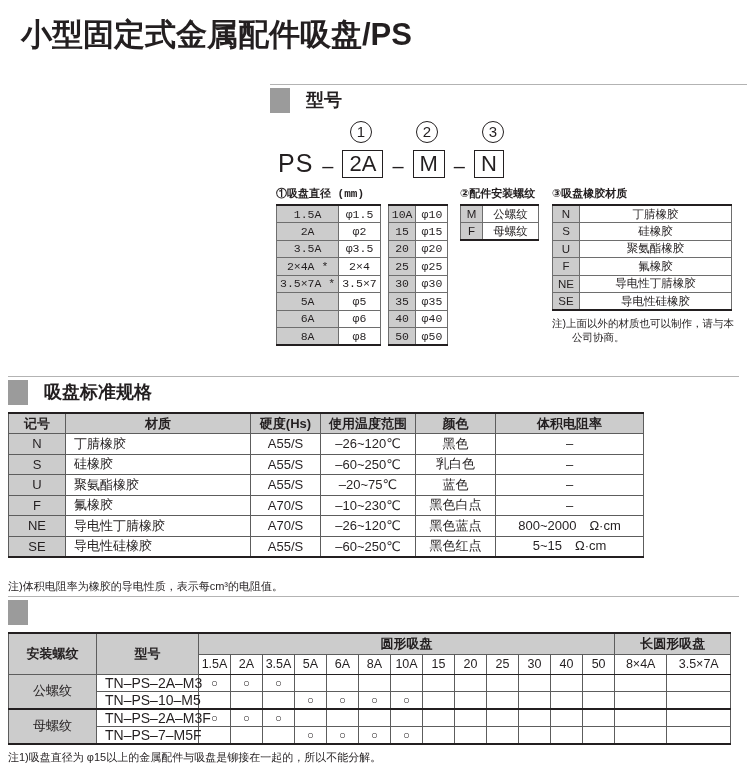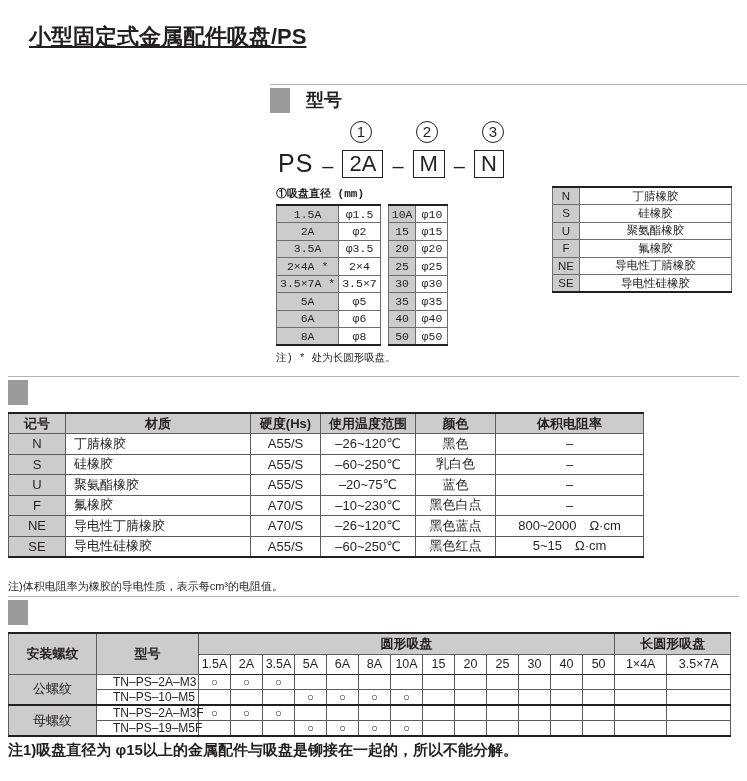--- a/index.html
+++ b/index.html
@@ -1,21 +1,21 @@
 <!DOCTYPE html>
 <html><head>
 <meta charset="utf-8">
 <style>
   * { box-sizing: border-box; }
   html,body { margin:0; padding:0; background:#fff; }
   body { font-family:"Liberation Sans","DejaVu Sans",sans-serif; color:#231f20; }
   .page { position:relative; width:747px; height:781px; background:#ffffff; overflow:hidden; }
 
   
-  .page-title { position:absolute; left:13px; top:6px; margin:16px; font-size:22px; font-weight:bold; letter-spacing:0;text-decoration:underline; }
+  .page-title { position:absolute; left:13px; top:6px; margin:8px; font-size:31px; font-weight:bold; letter-spacing:0; }
 
   
   .sec { position:absolute; }
   .sec-head { border-top:1px solid #b3b3b3; padding-top:3px; display:flex; align-items:center; }
   .sq { width:20px; height:25px; background:#9b9b9b; flex:0 0 auto; }
   .sec-title { font-size:18px; font-weight:bold; margin-left:16px; line-height:25px; }
 
   
   .sec-model { left:270px; top:84px; width:477px; height:290px; }
   .circles { position:relative; height:26px; margin-top:8px; }
@@ -60,25 +60,25 @@
 
   
   .sec-matrix { left:8px; top:596px; width:731px; }
   table.mx { border-collapse:collapse; margin-top:7px; width:722px; table-layout:fixed;
              border-top:2px solid #231f20; border-bottom:2.5px solid #231f20; }
   .mx th, .mx td { border:1px solid #5d5d5d; text-align:center; padding:0; }
   .mx th.shade, .mx td.shade { background:#cccccc; }
   .mx tr.h1 th { height:21px; font-size:13px; font-weight:bold; }
   .mx tr.h2 th { height:20px; font-size:12.5px; font-weight:normal; border-bottom:1.5px solid #231f20; background:#fff; }
   .mx td { height:15.5px; font-size:11.5px; }
-  .mx td.model { text-align:left; padding-left:16px; font-size:12px; white-space:nowrap; }
+  .mx td.model { text-align:left; padding-left:8px; font-size:14px; white-space:nowrap; }
   .mx td.thread { font-size:13px; }
   .mx tr.sep td { border-top:2px solid #231f20; }
   .notes-mx { margin-top:5px; }
-  .notes-mx .n1 { font-size:15px; line-height:15px;font-weight:bold; }
+  .notes-mx .n1 { font-size:11px; line-height:15px; }
   .notes-mx .n2 { font-size:11px; line-height:15px; padding-left:2.6em; }
 </style>
 </head>
 <body>
 
 <div class="page">
 
   <h1 class="page-title">小型固定式金属配件吸盘/PS</h1>
 
   <section class="sec sec-model">
@@ -174,25 +174,40 @@
                   <td class="code">40</td>
                   <td class="val">φ40</td>
                 </tr>
             <tr>
                   <td class="code">50</td>
                   <td class="val">φ50</td>
                 </tr>
           </tbody>
             </table>
         </div>
-        <div class="note">注) * 处为长圆形吸盘。</div>
       </div>
 
+      <div class="mcol mcol-2">
+        <div class="col-label">②配件安装螺纹</div>
+        <table class="mini mf">
+          <tbody>
+              <tr>
+                <td class="code">M</td>
+                <td class="val">公螺纹</td>
+              </tr>
+          <tr>
+                <td class="code">F</td>
+                <td class="val">母螺纹</td>
+              </tr>
+        </tbody>
+          </table>
+      </div>
 
       <div class="mcol mcol-3">
+        <div class="col-label">③吸盘橡胶材质</div>
         <table class="mini rub">
           <tbody>
               <tr>
                 <td class="code">N</td>
                 <td class="val">丁腈橡胶</td>
               </tr>
           <tr>
                 <td class="code">S</td>
                 <td class="val">硅橡胶</td>
               </tr>
@@ -207,28 +222,30 @@
           <tr>
                 <td class="code">NE</td>
                 <td class="val">导电性丁腈橡胶</td>
               </tr>
           <tr>
                 <td class="code">SE</td>
                 <td class="val">导电性硅橡胶</td>
               </tr>
         </tbody>
           </table>
+        <div class="note note-hang">注)上面以外的材质也可以制作，请与本公司协商。</div>
       </div>
 
     </div>
   </section>
 
   <section class="sec sec-spec">
     <div class="sec-head">
       <span class="sq"></span>
+      <span class="sec-title">吸盘标准规格</span>
     </div>
 
     <table class="spec">
       <colgroup>
           <col style="width:57px">
           <col style="width:185px">
           <col style="width:70px">
           <col style="width:95px">
           <col style="width:80px">
           <col style="width:148px">
@@ -334,21 +351,21 @@
             <th>5A</th>
             <th>6A</th>
             <th>8A</th>
             <th>10A</th>
             <th>15</th>
             <th>20</th>
             <th>25</th>
             <th>30</th>
             <th>40</th>
             <th>50</th>
-            <th>1×4A</th>
+            <th>8×4A</th>
             <th>3.5×7A</th>
       </tr>
       <tr>
         <td class="shade thread" rowspan="2">公螺纹</td>
         <td class="model">TN–PS–2A–M3</td>
         <td>○</td>
             <td>○</td>
             <td>○</td>
             <td></td>
             <td></td>
@@ -394,21 +411,21 @@
             <td></td>
             <td></td>
             <td></td>
             <td></td>
             <td></td>
             <td></td>
             <td></td>
             <td></td>
       </tr>
       <tr>
-        <td class="model">TN–PS–19–M5F</td>
+        <td class="model">TN–PS–7–M5F</td>
         <td></td>
             <td></td>
             <td></td>
             <td>○</td>
             <td>○</td>
             <td>○</td>
             <td>○</td>
             <td></td>
             <td></td>
             <td></td>

